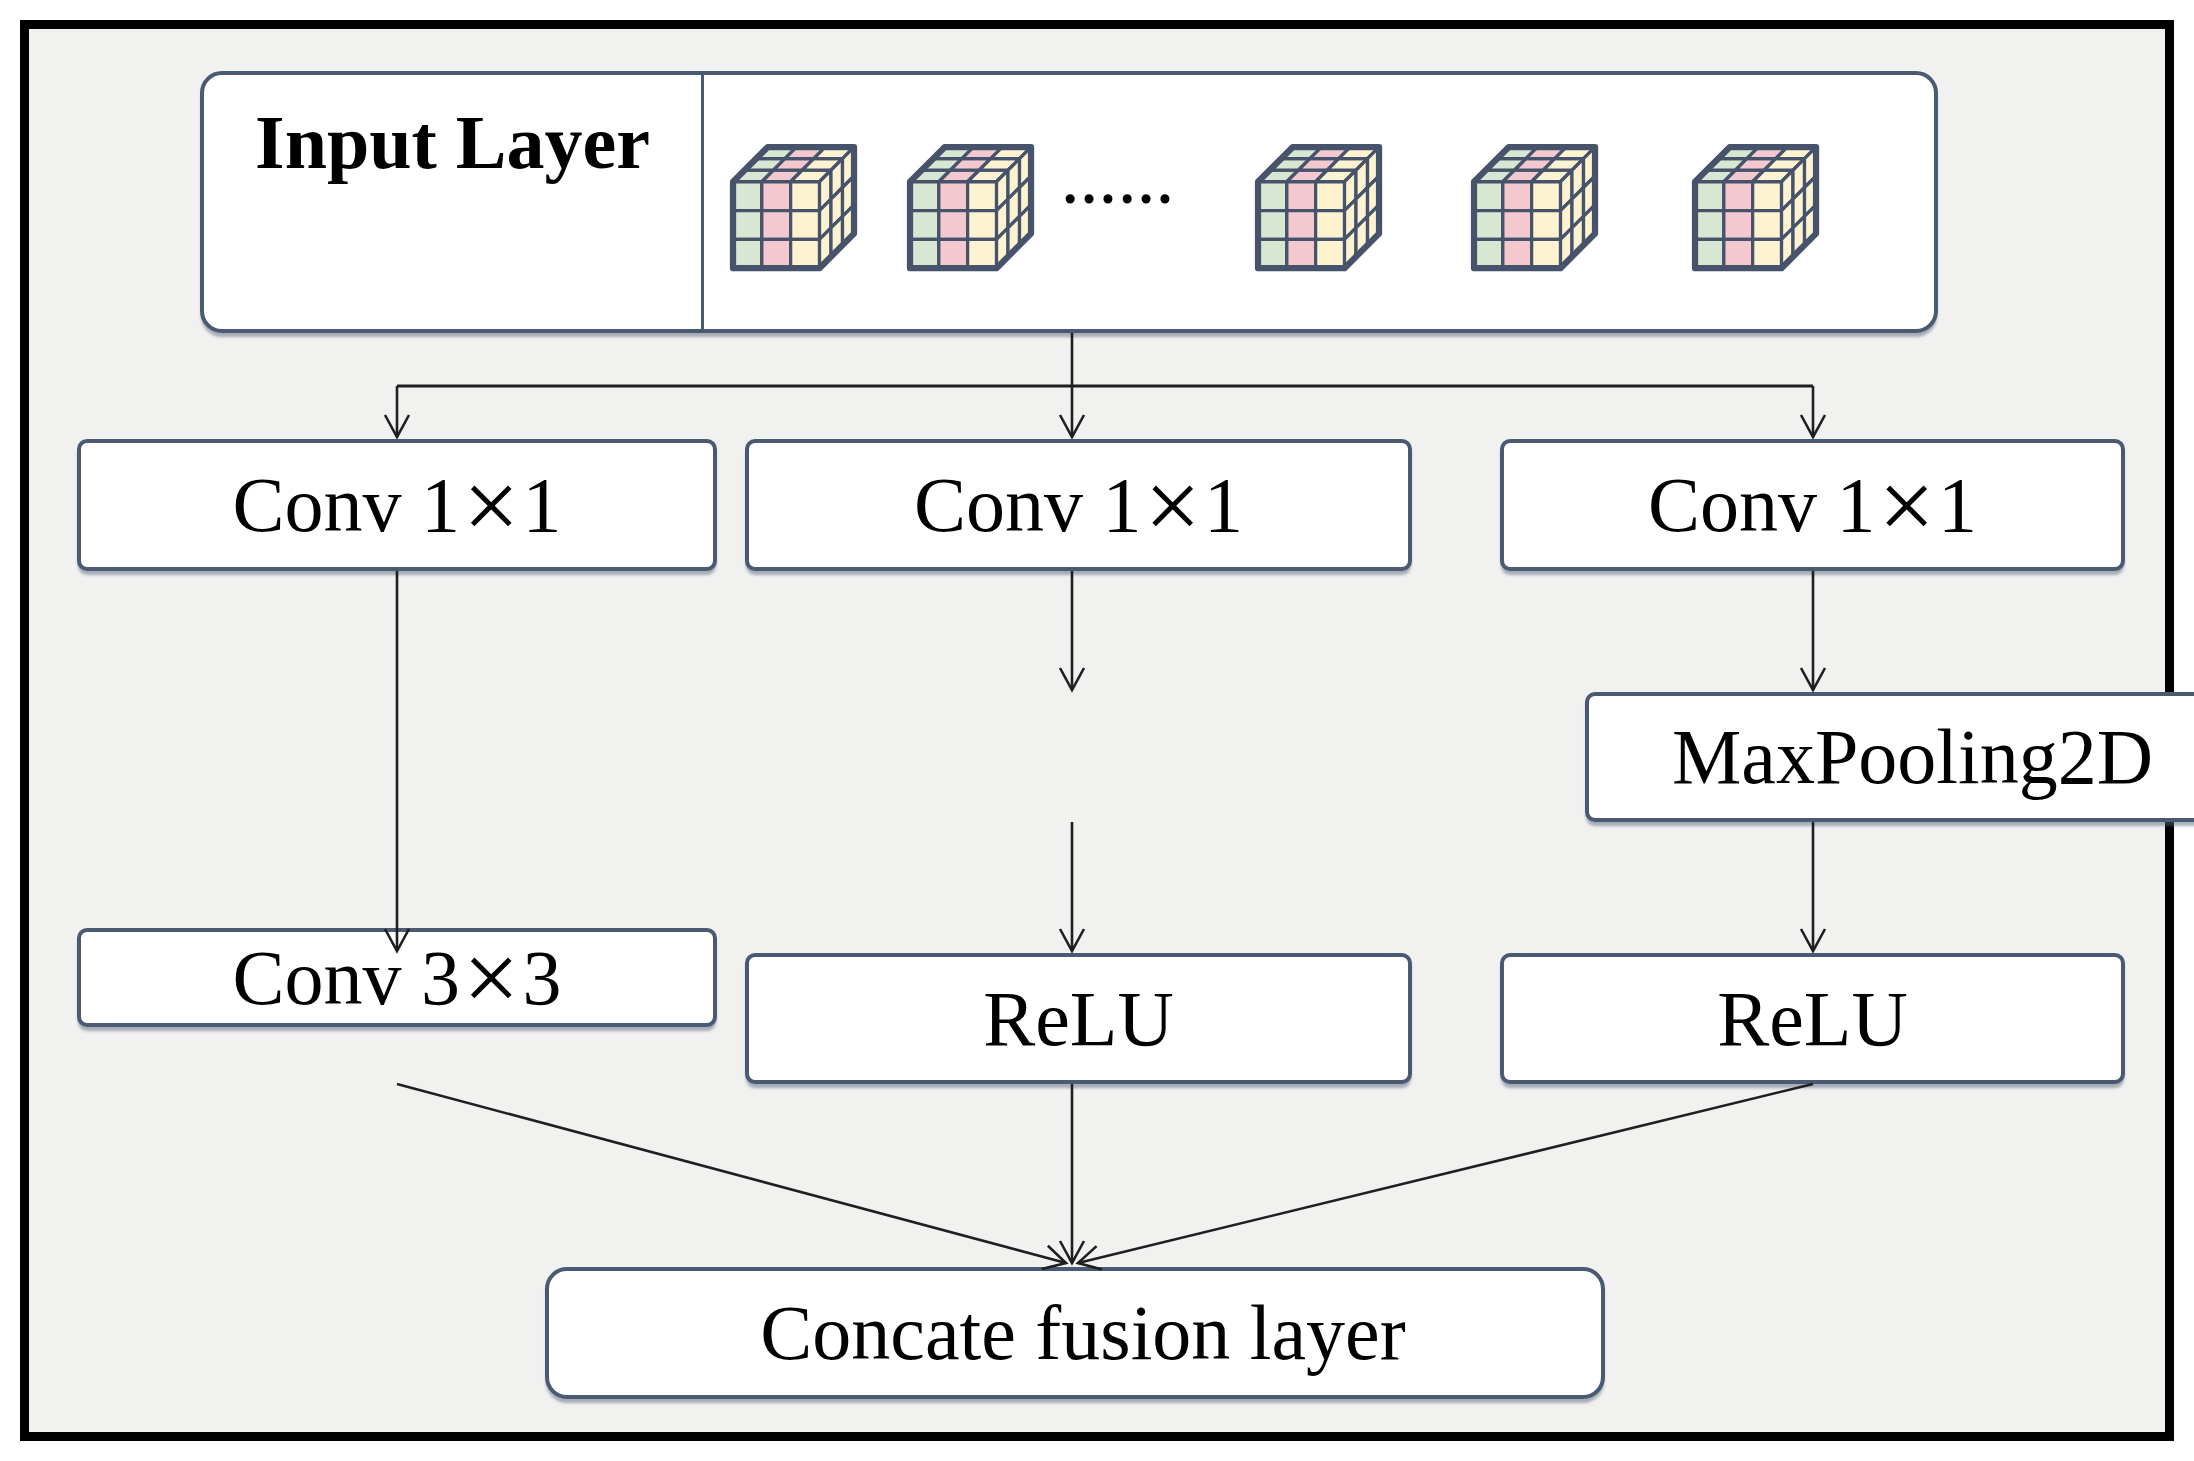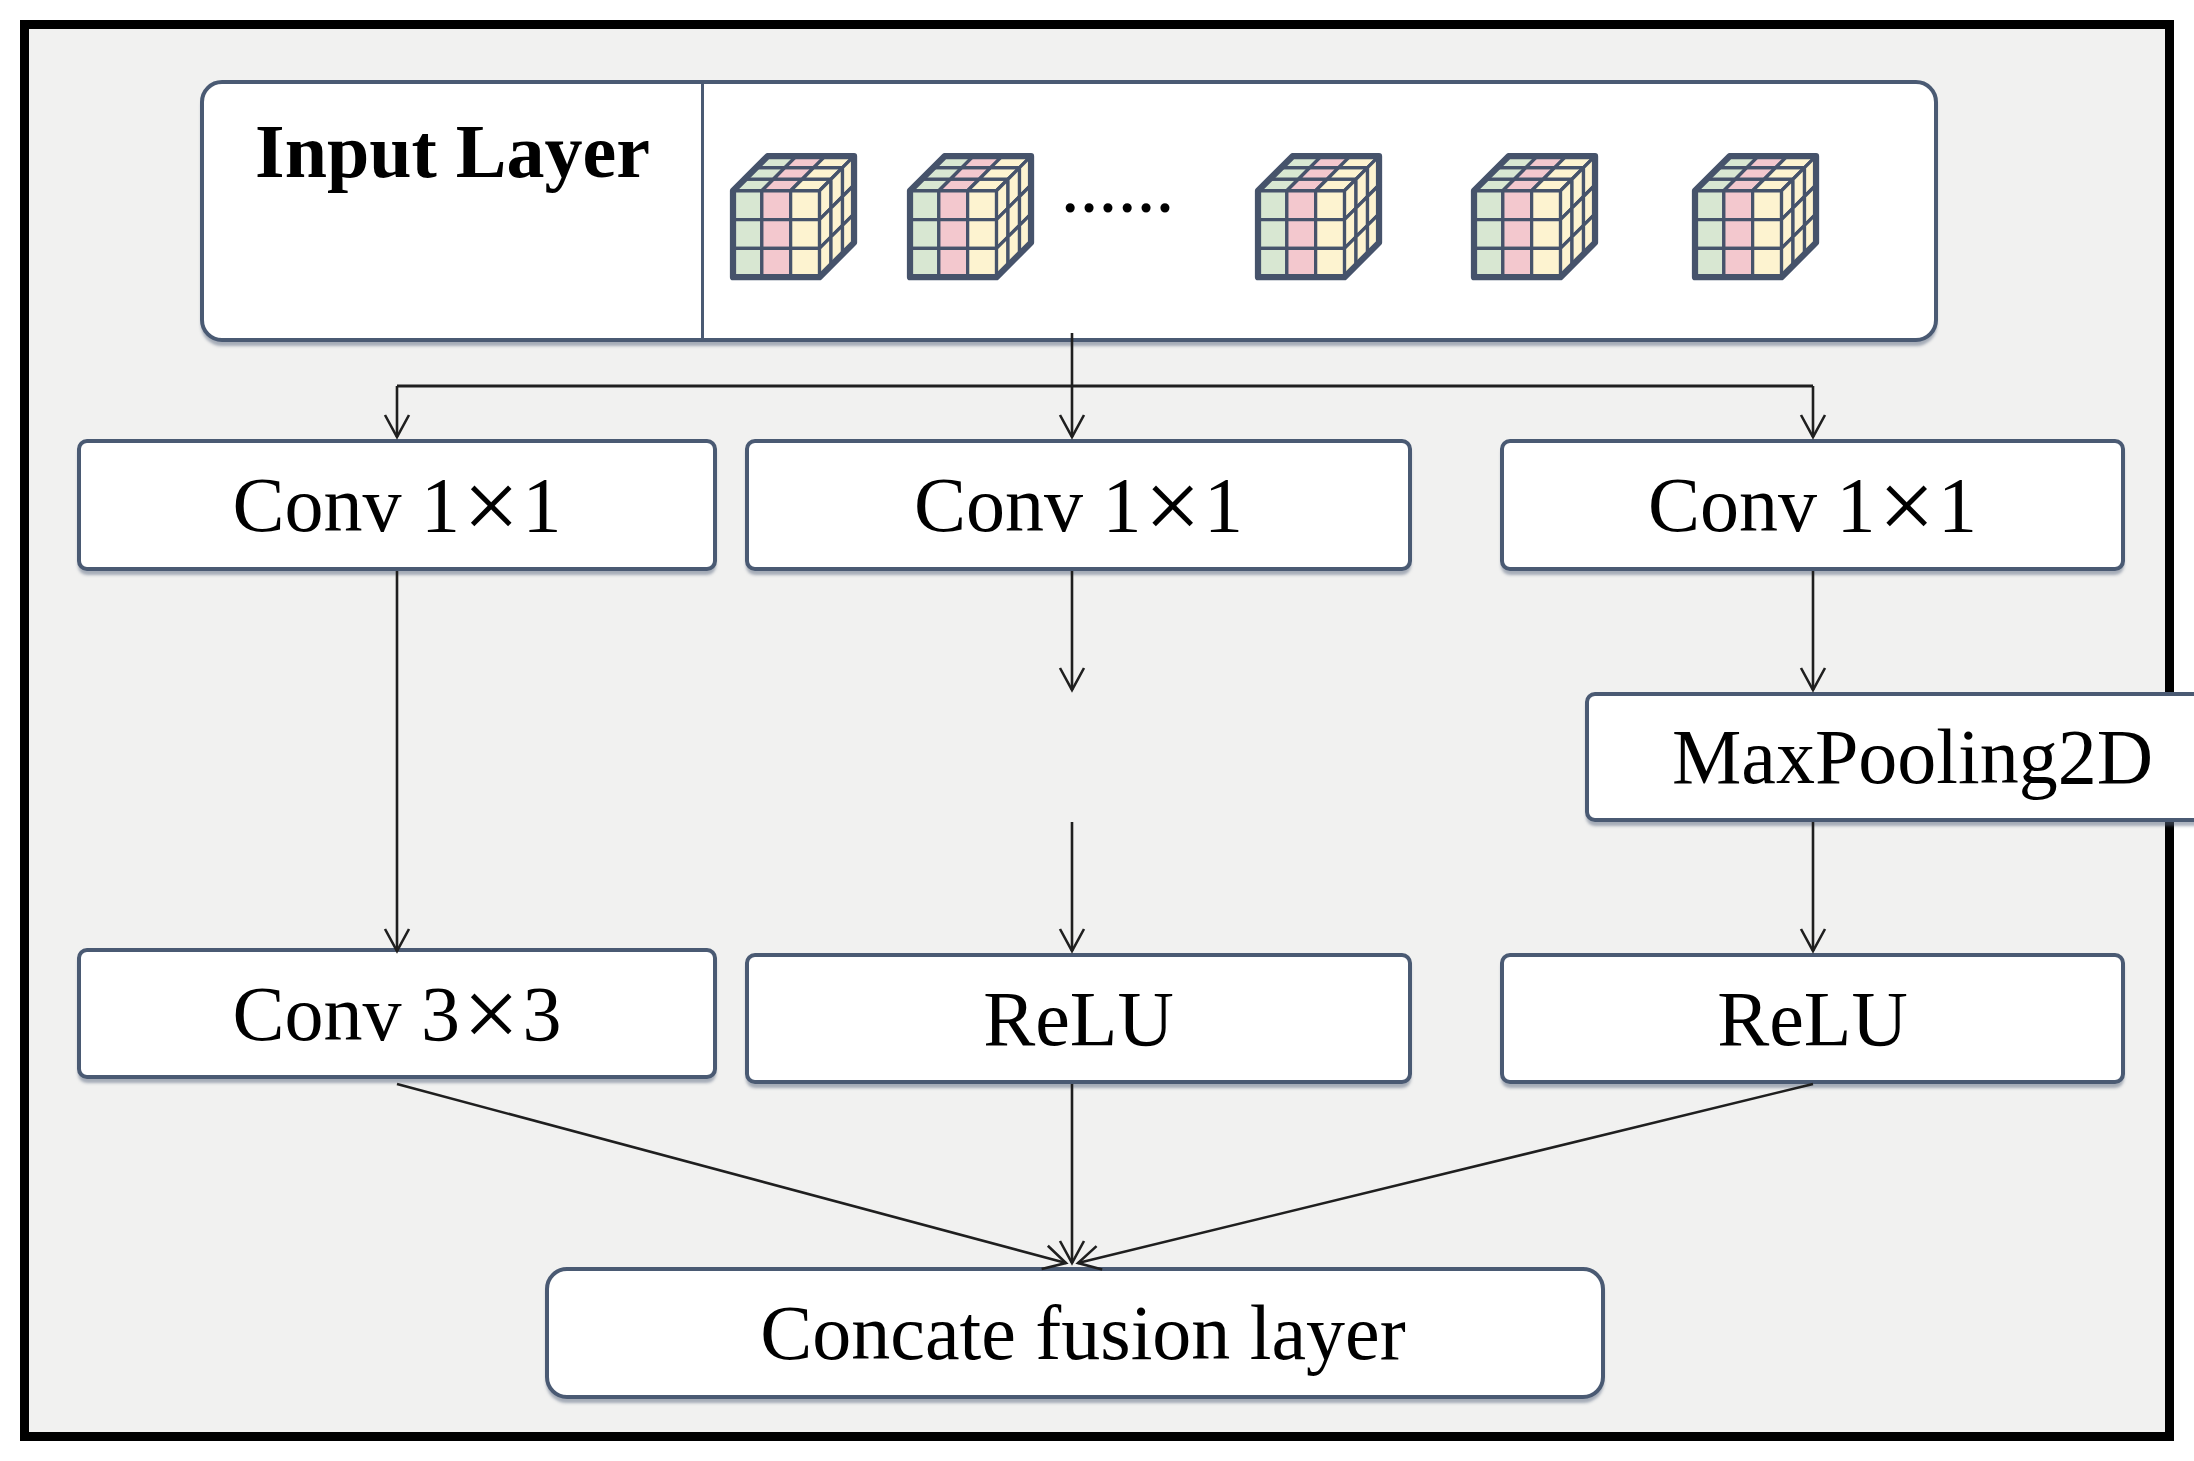--- a/index.html
+++ b/index.html
@@ -23,21 +23,21 @@
   .cline{fill:none;stroke:var(--arrow,#1f1f1f);stroke-width:2.6px;}
   .cline.h{stroke-width:3px;}
 </style>
 </head>
 <body>
 
 <div class="frame"></div>
 
 <div class="layer">
 
-  <div class="node input-box" style="left:200px;top:71px;width:1738px;height:262px;margin-top:9px;">
+  <div class="node input-box" style="left:200px;top:71px;width:1738px;height:262px;">
     <div class="in-title">Input Layer</div>
     <div class="in-div"></div>
     <span class="cube-slot" style="left:524px"><svg viewBox="0 0 137 152" width="132" height="146">
           <g stroke="#46536b" stroke-width="3.4" stroke-linejoin="round">
             <polygon points="5,57 35,57 47,45 17,45" fill="#d8e7d2"></polygon>
             <polygon points="35,57 65,57 77,45 47,45" fill="#f3c8ce"></polygon>
             <polygon points="65,57 95,57 107,45 77,45" fill="#fdf3d0"></polygon>
             <polygon points="17,45 47,45 59,33 29,33" fill="#d8e7d2"></polygon>
             <polygon points="47,45 77,45 89,33 59,33" fill="#f3c8ce"></polygon>
             <polygon points="77,45 107,45 119,33 89,33" fill="#fdf3d0"></polygon>
@@ -203,21 +203,21 @@
     <span class="label label-x">Conv 1<span class="big-x">×</span>1</span>
   </div>
   <div class="node" style="left:1500px;top:439px;width:625px;height:132px;">
     <span class="label label-x">Conv 1<span class="big-x">×</span>1</span>
   </div>
 
   <div class="node" style="left:1585px;top:692px;width:655px;height:130px;">
     <span class="label">MaxPooling2D</span>
   </div>
 
-  <div class="node" style="left:77px;top:948px;width:640px;height:131px;">
+  <div class="node" style="left:77px;top:928px;width:640px;height:99px;">
     <span class="label label-x">Conv 3<span class="big-x">×</span>3</span>
   </div>
   <div class="node" style="left:745px;top:953px;width:667px;height:131px;">
     <span class="label">ReLU</span>
   </div>
   <div class="node" style="left:1500px;top:953px;width:625px;height:131px;">
     <span class="label">ReLU</span>
   </div>
 
   <div class="node concat-box" style="left:545px;top:1267px;width:1060px;height:132px;">

